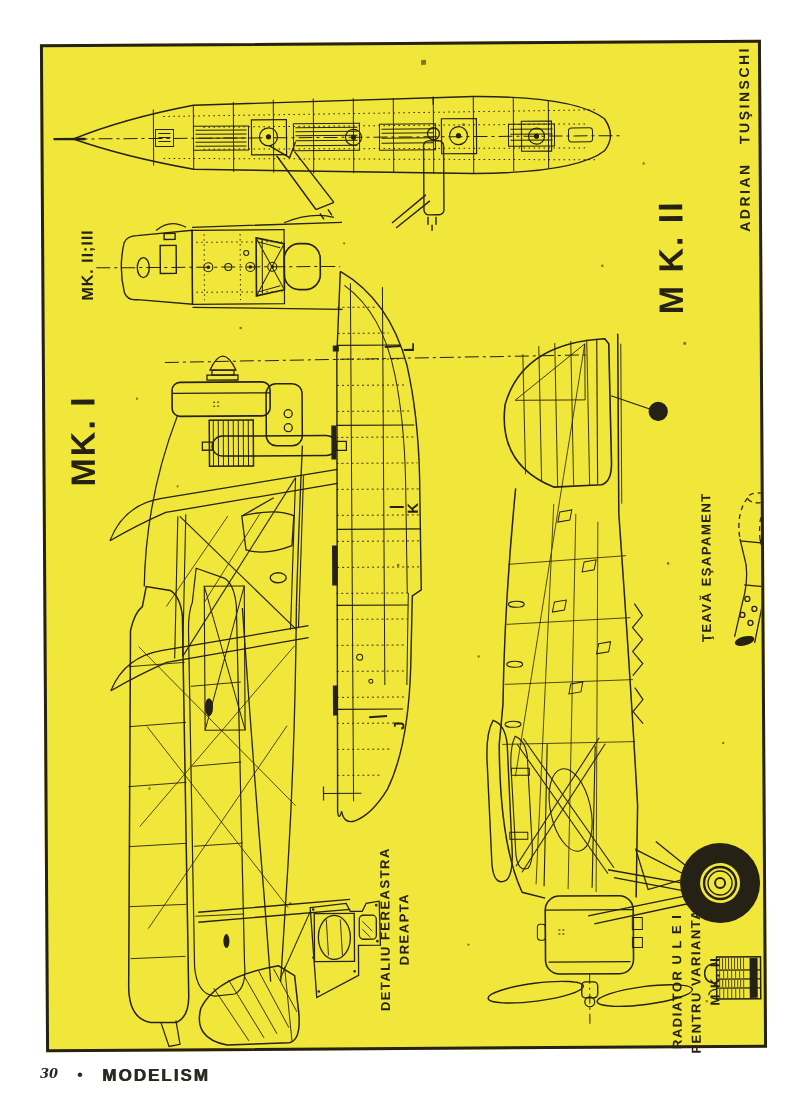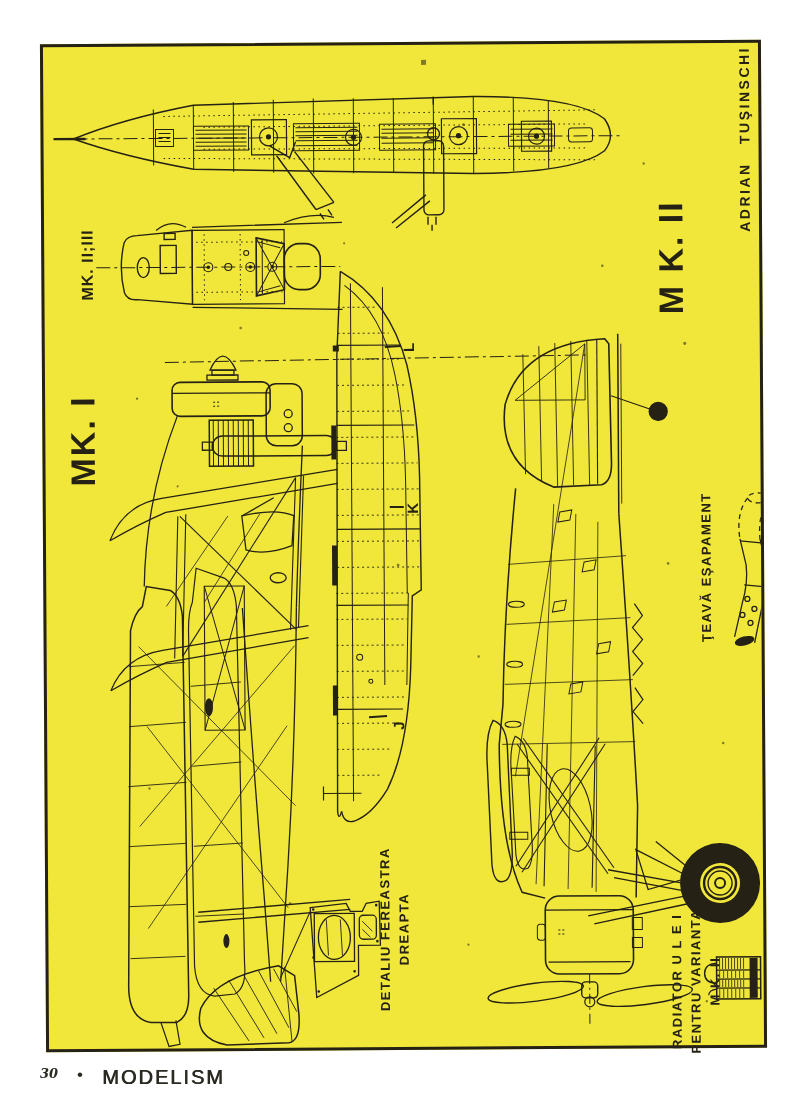--- a/index.html
+++ b/index.html
@@ -38,21 +38,21 @@
   .author{font-size:14px;letter-spacing:2.5px;word-spacing:12px;}
   .annot{font-size:13px;letter-spacing:1.5px;text-align:center;}
   .wing-letter{font-size:15px;}
   .footer{
     position:absolute;left:40px;top:1066px;
     display:flex;align-items:flex-start;gap:19px;
     color:#2b2a22;
   }
   .footer .pageno{font-family:"DejaVu Serif",serif;font-style:italic;font-weight:bold;font-size:13px;}
   .footer .bullet{font-size:17px;line-height:1;}
-  .footer .mag{font-weight:normal;font-size:20px;letter-spacing:2px;text-shadow:0.7px 0 currentColor;}
+  .footer .mag{font-weight:bold;font-size:17px;letter-spacing:2px;text-shadow:0.7px 0 currentColor;}
 </style>
 </head>
 <body>
 
 <div class="plate">
 
   <svg viewBox="0 0 715 1002">
 
     <g fill="currentColor" stroke="none" opacity="0.55">
       <rect x="378" y="15" width="5" height="5"></rect>

